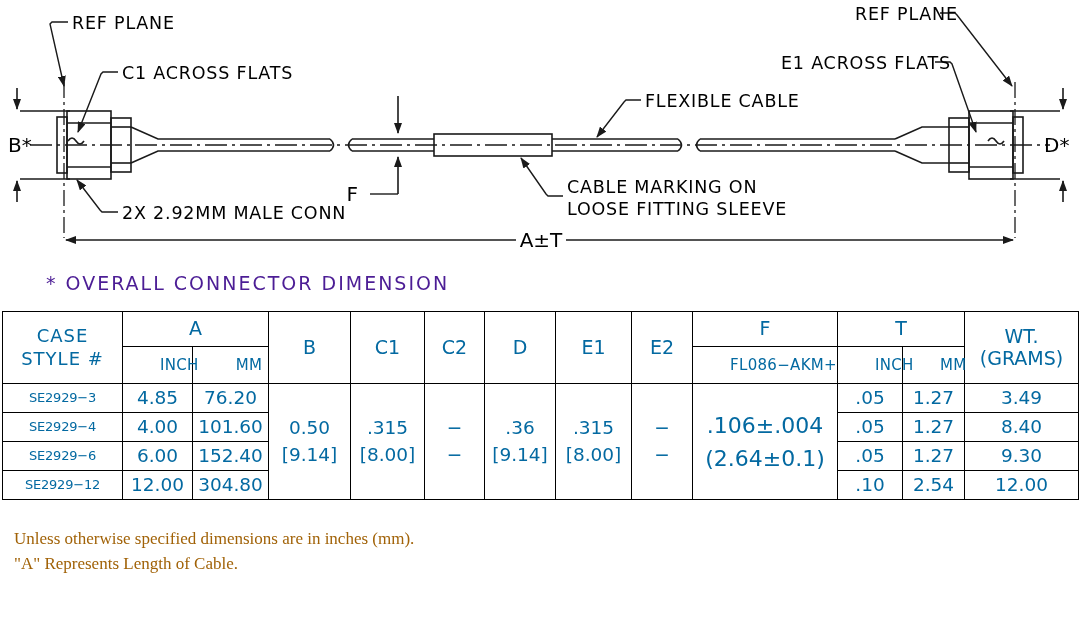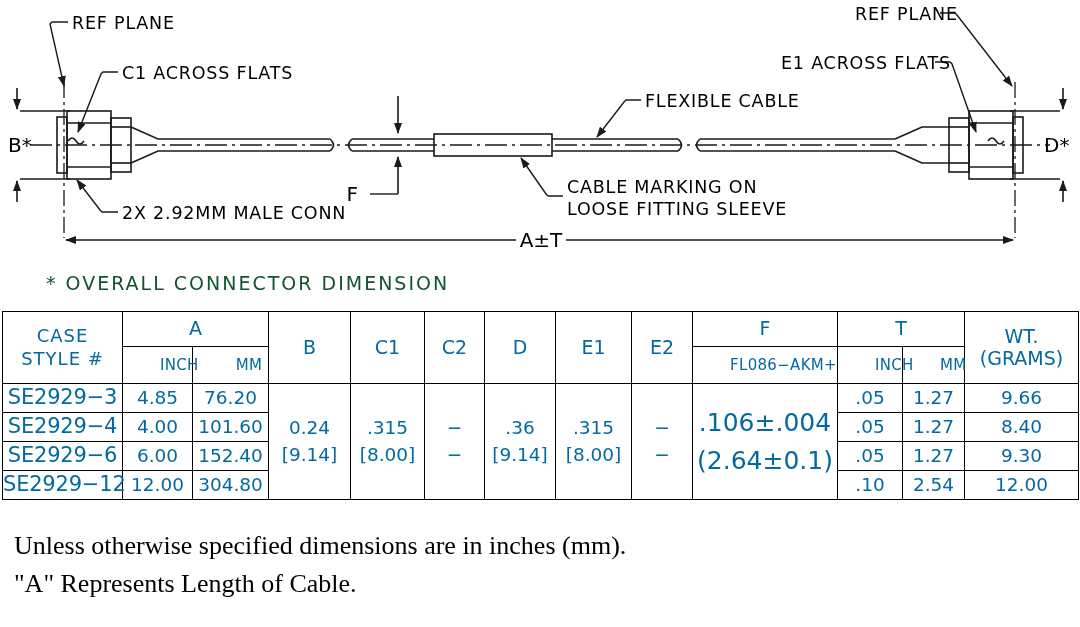--- a/index.html
+++ b/index.html
@@ -27,21 +27,21 @@
 
   
   .note-star {
     position: absolute;
     left: 46px;
     top: 272px;
     font-family: "DejaVu Sans", sans-serif;
     font-size: 19px;
     font-weight: 500;
     letter-spacing: 2.0px;
-    color: #14532d;
+    color: #4c1d95;
     white-space: nowrap;
   }
 
   
   #spec-table {
     position: absolute;
     left: 2px;
     top: 311px;
     width: 1076px;
     border-collapse: collapse;
@@ -66,32 +66,32 @@
     font-size: 15px;
     letter-spacing: 0.3px;
     padding-left: 37px;
   }
   #spec-table .hdr-case {
     font-size: 18px;
     letter-spacing: 1px;
     line-height: 1.25;
   }
   #spec-table .cell-style {
-    font-size: 21px;
+    font-size: 13px;
     letter-spacing: -0.2px;
   }
   #spec-table .cell-num {
     font-size: 18.5px;
   }
   #spec-table .merged {
     font-size: 18.5px;
     line-height: 1.45;
   }
   #spec-table .f-cell {
-    font-size: 25px;
+    font-size: 22px;
     line-height: 1.5;
   }
   .row-head td { height: 70px; }
   .row-data td { height: 28px; }
 
   
   col.c-style { width: 120px; }
   col.c-inch  { width: 70px;  }
   col.c-mm    { width: 76px;  }
   col.c-b     { width: 82px;  }
@@ -104,22 +104,22 @@
   col.c-tinch { width: 65px;  }
   col.c-tmm   { width: 62px;  }
   col.c-wt    { width: 114px; }
 
   
   #notes {
     position: absolute;
     left: 14px;
     top: 527px;
     font-family: "Liberation Serif", serif;
-    font-size: 26px;
-    color: #000000;
+    font-size: 17px;
+    color: #a16207;
     line-height: 1.45;
   }
   #notes div { white-space: nowrap; }
   #notes b { font-weight: bold; }
 </style>
 </head>
 <body>
 
 <div id="page">
 
@@ -314,21 +314,21 @@
         <td class="hdr-sub">FL086−AKM+</td>
         <td class="hdr-sub">INCH</td>
         <td class="hdr-sub">MM</td>
       </tr>
 
       <tr class="row-data">
         <td class="cell-style">SE2929−3</td>
         <td class="cell-num">4.85</td>
         <td class="cell-num">76.20</td>
         <td rowspan="4" class="merged">
-          <div>0.24</div>
+          <div>0.50</div>
           <div>[9.14]</div>
         </td>
         <td rowspan="4" class="merged">
           <div>.315</div>
           <div>[8.00]</div>
         </td>
         <td rowspan="4" class="merged">
           <div>−</div>
           <div>−</div>
         </td>
@@ -343,21 +343,21 @@
         <td rowspan="4" class="merged">
           <div>−</div>
           <div>−</div>
         </td>
         <td rowspan="4" class="f-cell">
           <div>.106±.004</div>
           <div>(2.64±0.1)</div>
         </td>
         <td class="cell-num">.05</td>
         <td class="cell-num">1.27</td>
-        <td class="cell-num">9.66</td>
+        <td class="cell-num">3.49</td>
       </tr>
 
       <tr class="row-data">
         <td class="cell-style">SE2929−4</td>
         <td class="cell-num">4.00</td>
         <td class="cell-num">101.60</td>
         <td class="cell-num">.05</td>
         <td class="cell-num">1.27</td>
         <td class="cell-num">8.40</td>
       </tr>

